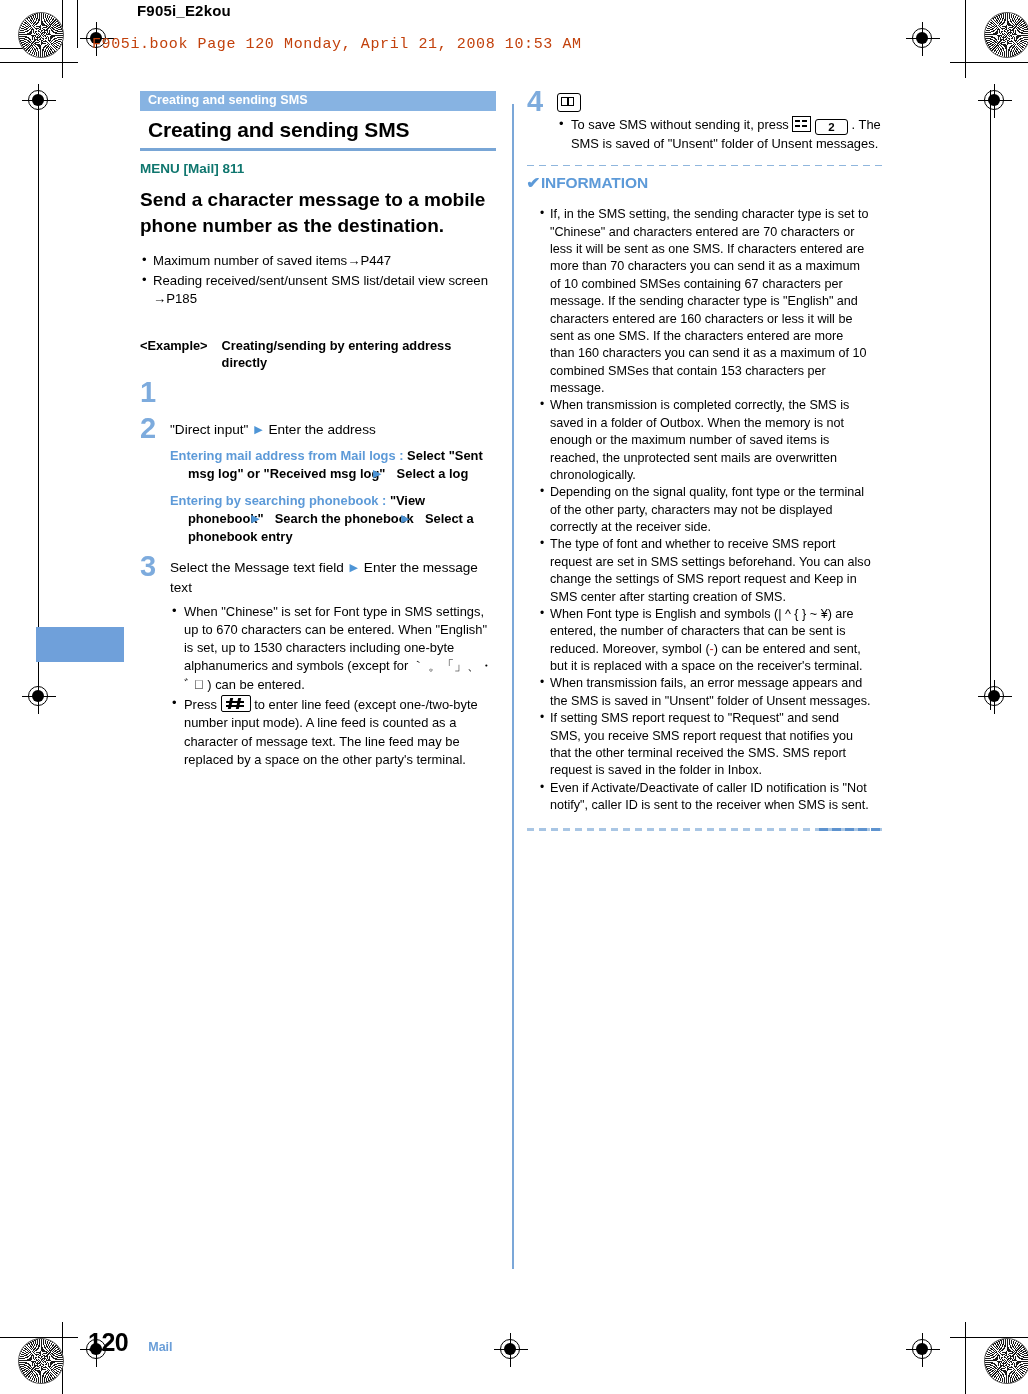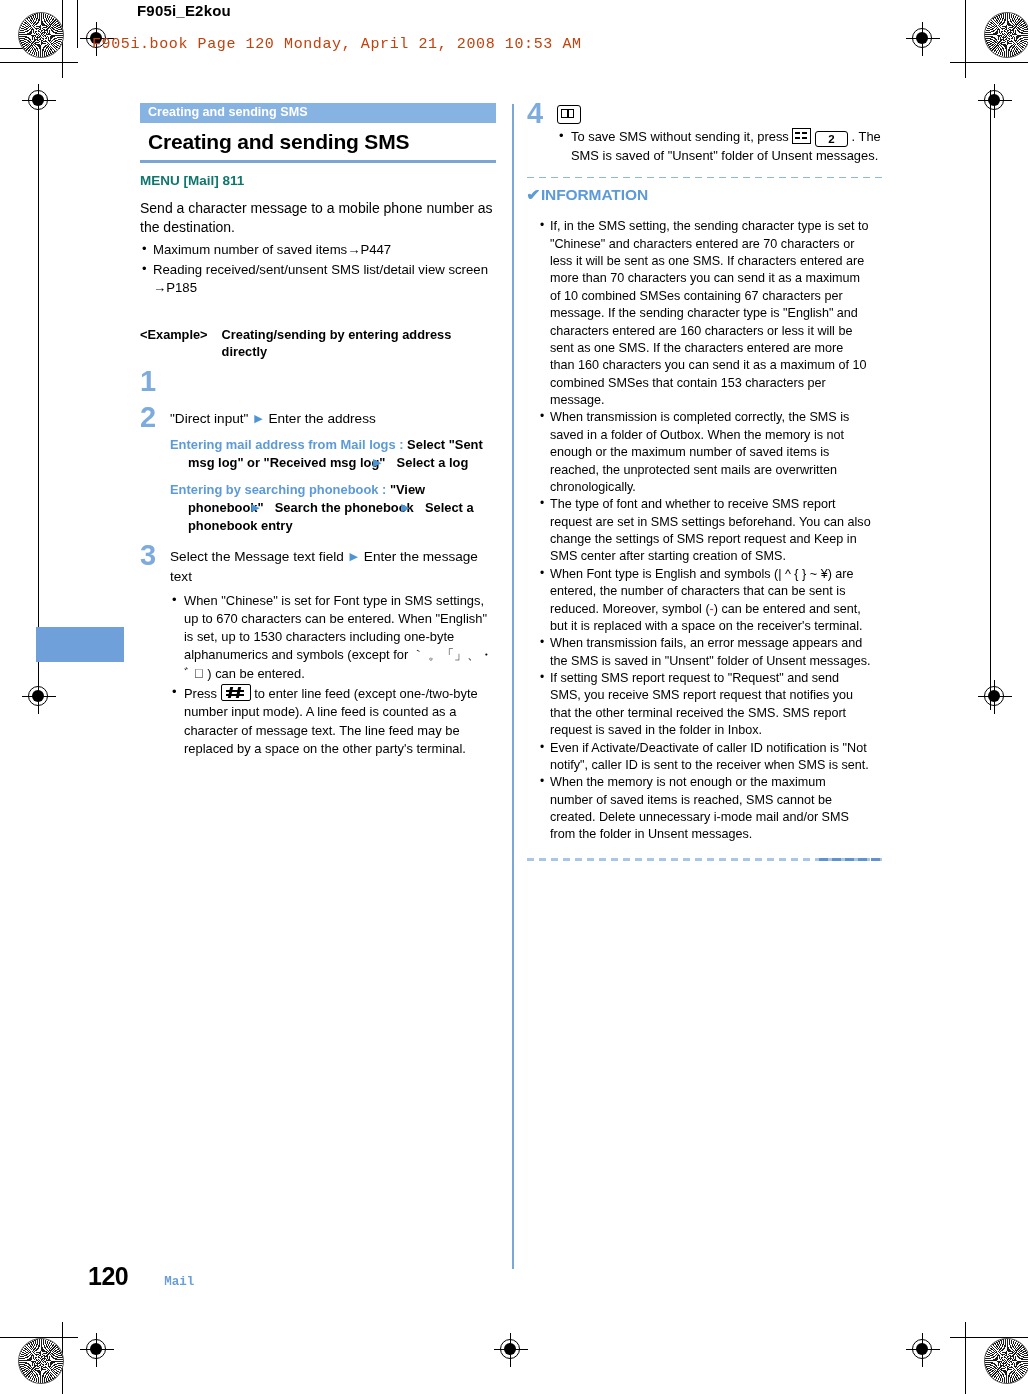--- a/index.html
+++ b/index.html
@@ -83,21 +83,21 @@
   .side-tab {
     position: absolute;
     left: 36px; top: 627px;
     width: 88px; height: 35px;
     background: #6fa0da;
   }
 
   
   .col {
     position: absolute;
-    top: 103px;
+    top: 91px;
     width: 356px;
     font-size: 13.2px;
     line-height: 1.42;
   }
   .col-left  { left: 140px; }
   .col-right { left: 527px; }
 
   .col-divider {
     position: absolute;
     left: 512px;
@@ -128,24 +128,24 @@
     margin-bottom: 8px;
   }
   .menu-line {
     color: #0f766e;
     font-weight: bold;
     font-size: 13.5px;
     margin-bottom: 9px;
   }
 
   .lead {
-    font-weight: normal;
-    font-size: 14px;
+    font-weight: bold;
+    font-size: 19px;
     line-height: 1.4;
-    margin-bottom: 3px;
+    margin-bottom: 12px;
   }
 
   ul.bul {
     list-style: none;
     margin: 0;
     padding: 0;
   }
   ul.bul > li {
     position: relative;
     padding-left: 13px;
@@ -371,35 +371,34 @@
   }
   .redsym { color: #d4201e; }
 
   .step4 { margin-top: 2px; }
   .step4 ul.bul { margin-top: 3px; font-size: 12.9px; }
 
   
   .footer {
     position: absolute;
     left: 88px;
-    top: 1262px;
+    top: 1328px;
     display: flex;
     align-items: baseline;
   }
   .page-num {
     font-size: 25px;
     font-weight: bold;
     letter-spacing: -0.5px;
   }
   .footer-label {
     color: #6a9ed8;
     font-size: 12.5px;
     font-weight: bold;
-    margin-left: 36px;
-    font-family: Liberation Mono, monospace;
+    margin-left: 20px;
   }
 </style>
 </head>
 <body>
 
 <div class="cropline" style="left:0;top:62px;width:78px;height:1px;"></div>
 <div class="cropline" style="left:62px;top:0;width:1px;height:78px;"></div>
 <div class="cropline" style="left:0;top:48px;width:60px;height:1px;"></div>
 <div class="cropline" style="left:77px;top:0;width:1px;height:48px;"></div>
 
@@ -552,26 +551,26 @@
 
   <div class="dash-rule"></div>
 
   <div class="info-head">
     <span class="check">✔</span><span>INFORMATION</span>
   </div>
 
   <ul class="info-list">
     <li>If, in the SMS setting, the sending character type is set to "Chinese" and characters entered are 70 characters or less it will be sent as one SMS. If characters entered are more than 70 characters you can send it as a maximum of 10 combined SMSes containing 67 characters per message. If the sending character type is "English" and characters entered are 160 characters or less it will be sent as one SMS. If the characters entered are more than 160 characters you can send it as a maximum of 10 combined SMSes that contain 153 characters per message.</li>
     <li>When transmission is completed correctly, the SMS is saved in a folder of Outbox. When the memory is not enough or the maximum number of saved items is reached, the unprotected sent mails are overwritten chronologically.</li>
+    <li>Depending on the signal quality, font type or the terminal of the other party, characters may not be displayed correctly at the receiver side.</li>
     <li>The type of font and whether to receive SMS report request are set in SMS settings beforehand. You can also change the settings of SMS report request and Keep in SMS center after starting creation of SMS.</li>
     <li><span>When Font type is English and symbols (| ^ { } ~ ¥) are entered, the number of characters that can be sent is reduced. Moreover, symbol (</span><span class="redsym">-</span><span>) can be entered and sent, but it is replaced with a space on the receiver's terminal.</span></li>
     <li>When transmission fails, an error message appears and the SMS is saved in "Unsent" folder of Unsent messages.</li>
     <li>If setting SMS report request to "Request" and send SMS, you receive SMS report request that notifies you that the other terminal received the SMS. SMS report request is saved in the folder in Inbox.</li>
     <li>Even if Activate/Deactivate of caller ID notification is "Not notify", caller ID is sent to the receiver when SMS is sent.</li>
-    <li>When the memory is not enough or the maximum number of saved items is reached, SMS cannot be created. Delete unnecessary i-mode mail and/or SMS from the folder in Unsent messages.</li>
   </ul>
 
   <div class="dash-rule-bottom">
       <span class="seg2"></span>
     </div>
 
 </div>
 
 <div class="footer">
   <span class="page-num">120</span>

